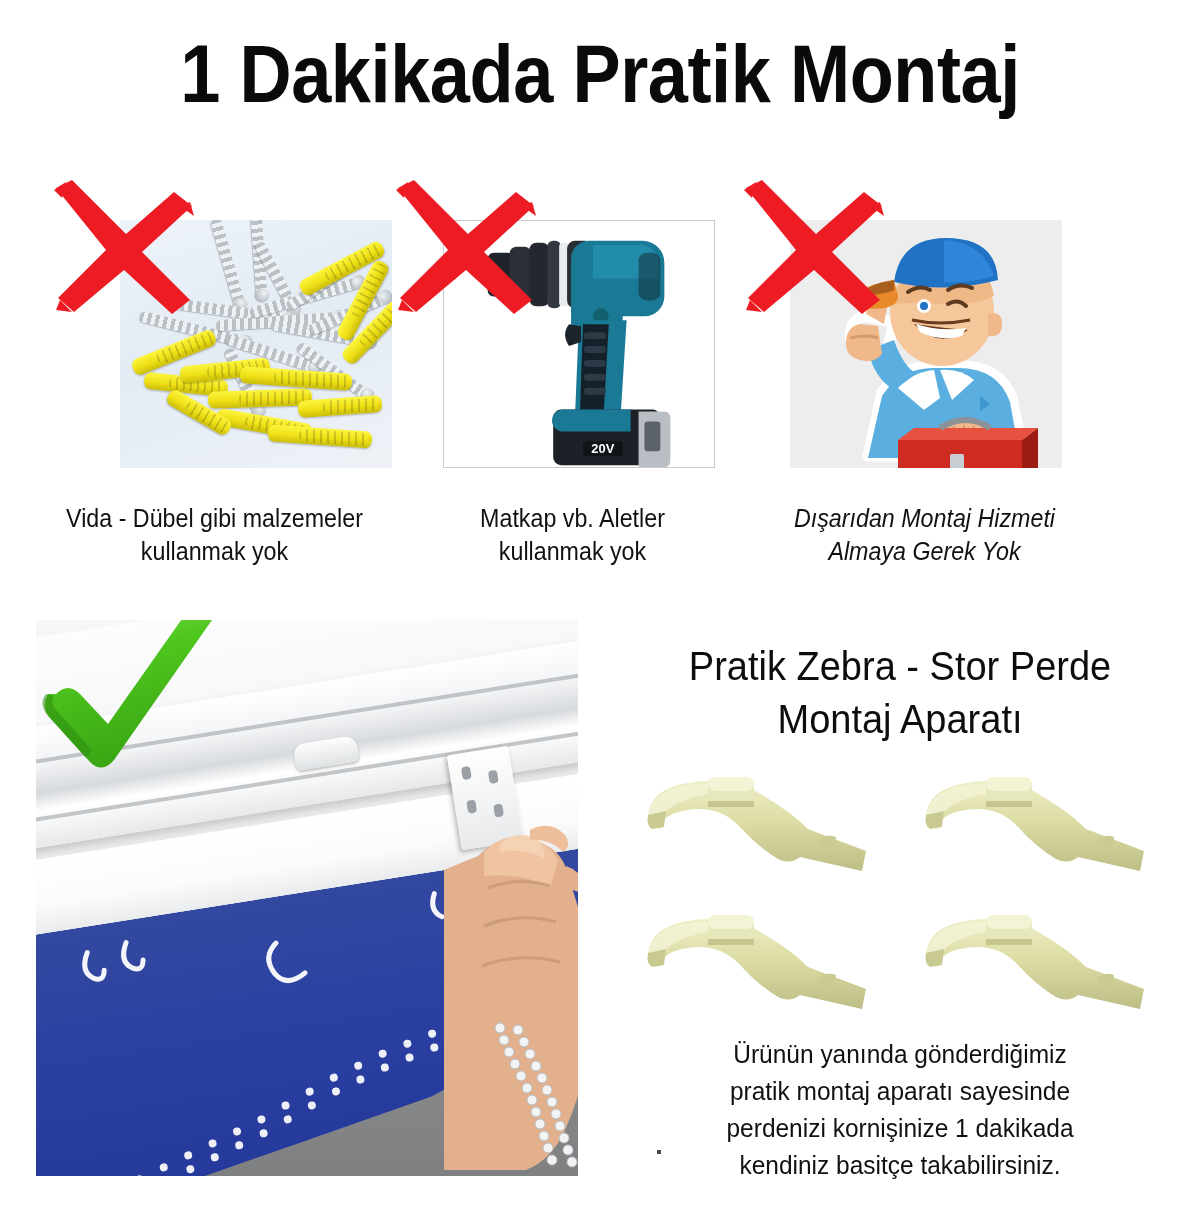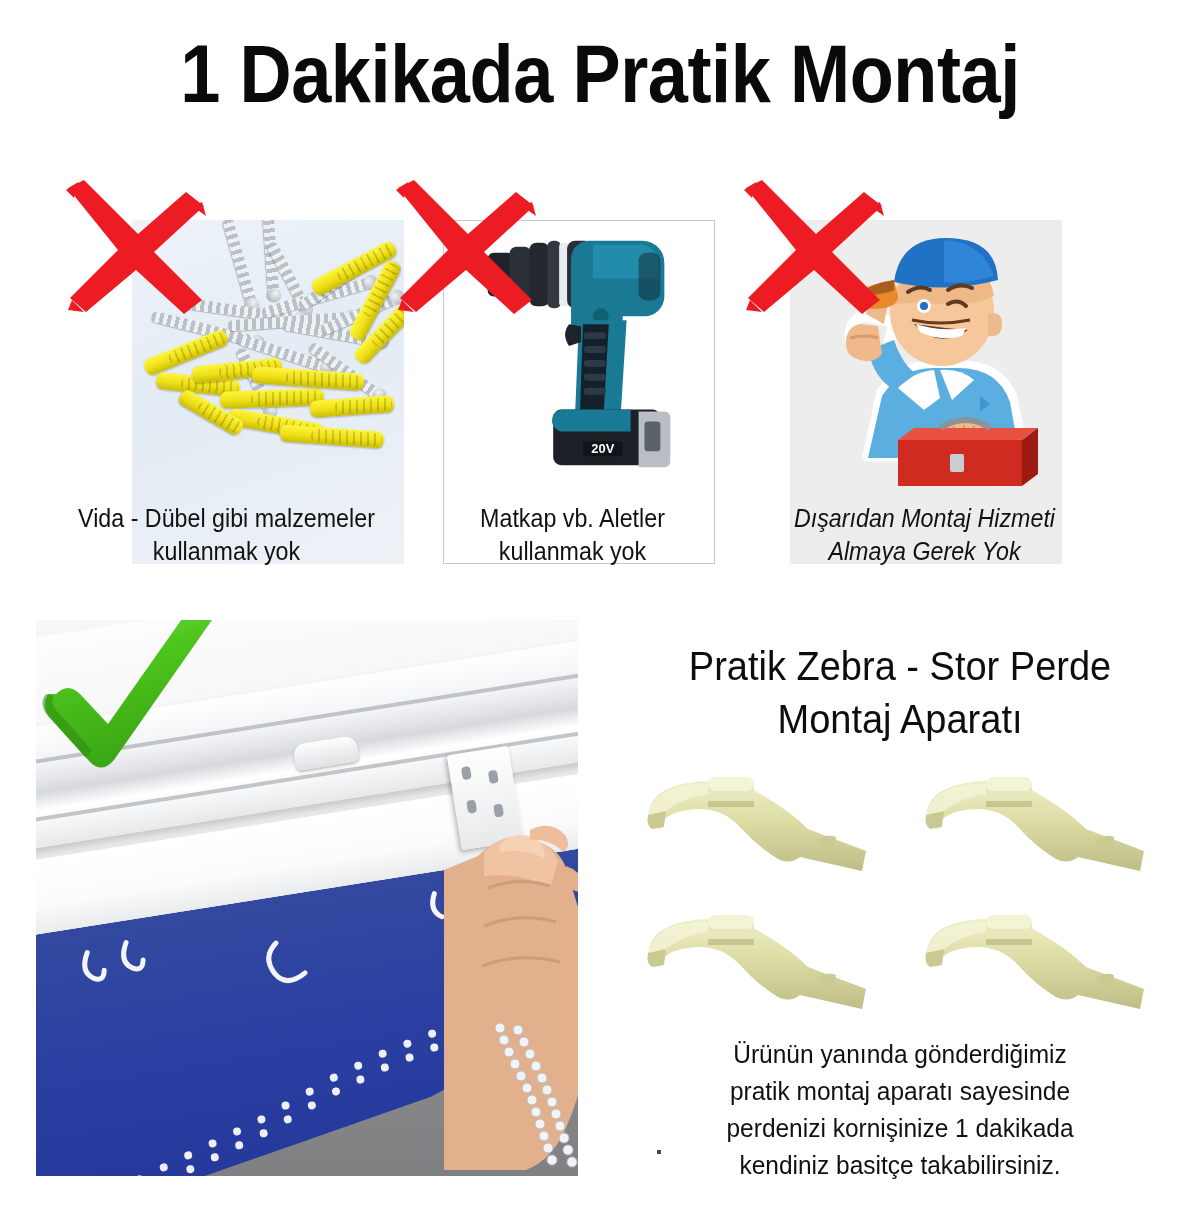--- a/index.html
+++ b/index.html
@@ -39,30 +39,30 @@
     left: 0;
     width: 1200px;
     height: 410px;
   }
   .card {
     position: absolute;
     top: 0;
     width: 345px;
     height: 410px;
   }
-  .card.c1 { left: 54px; text-decoration: underline; }
+  .card.c1 { left: 42px; text-decoration: underline; }
   .card.c2 { left: 400px; }
   .card.c3 { left: 752px; font-style: italic; }
 
   .thumb {
     position: absolute;
     top: 48px;
     left: 78px;
     width: 272px;
-    height: 344px;
+    height: 248px;
     overflow: hidden;
   }
   .card.c2 .thumb { left: 43px; width: 272px; border: 1px solid #c9c9c9; box-sizing: border-box; background:#fff; }
   .card.c3 .thumb { left: 38px; width: 272px; background: #ededed; }
 
   .caption {
     position: absolute;
     top: 330px;
     left: 0;
     width: 345px;

